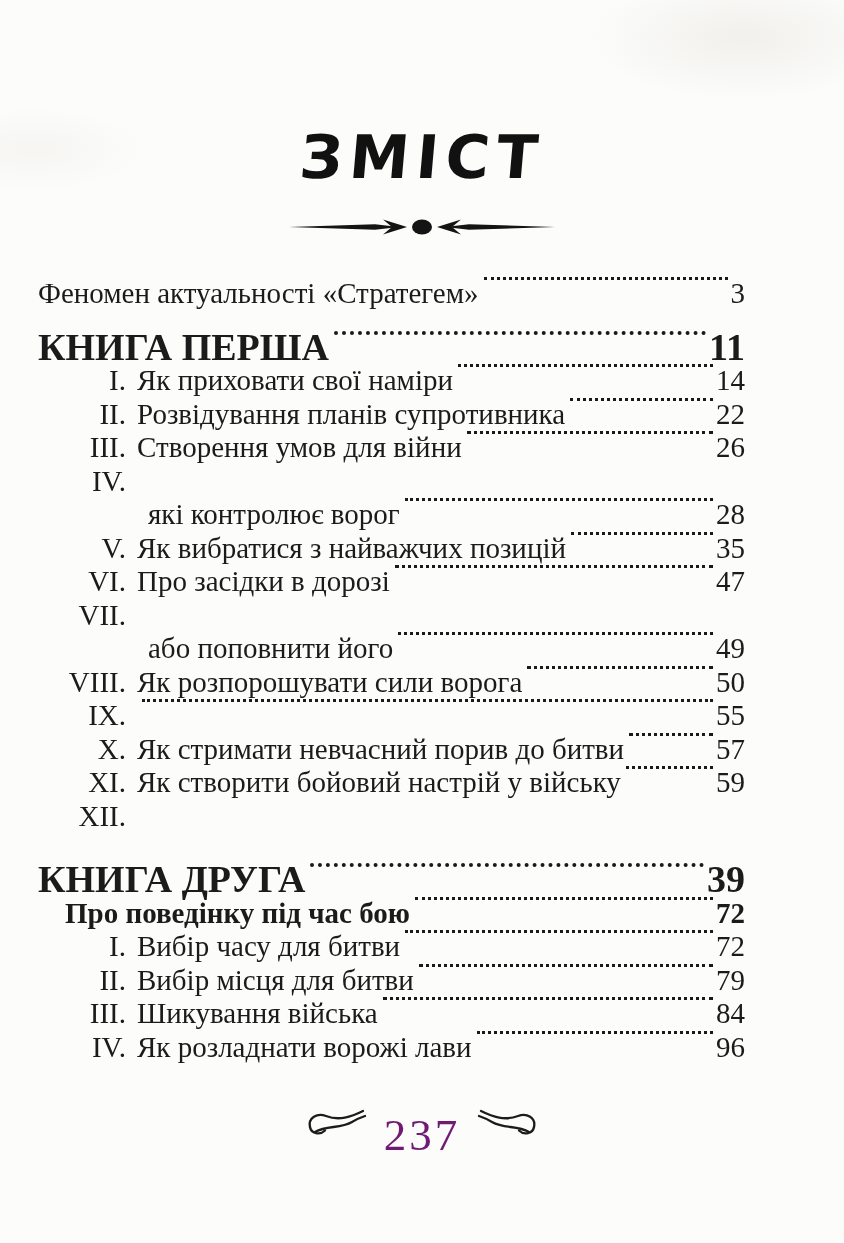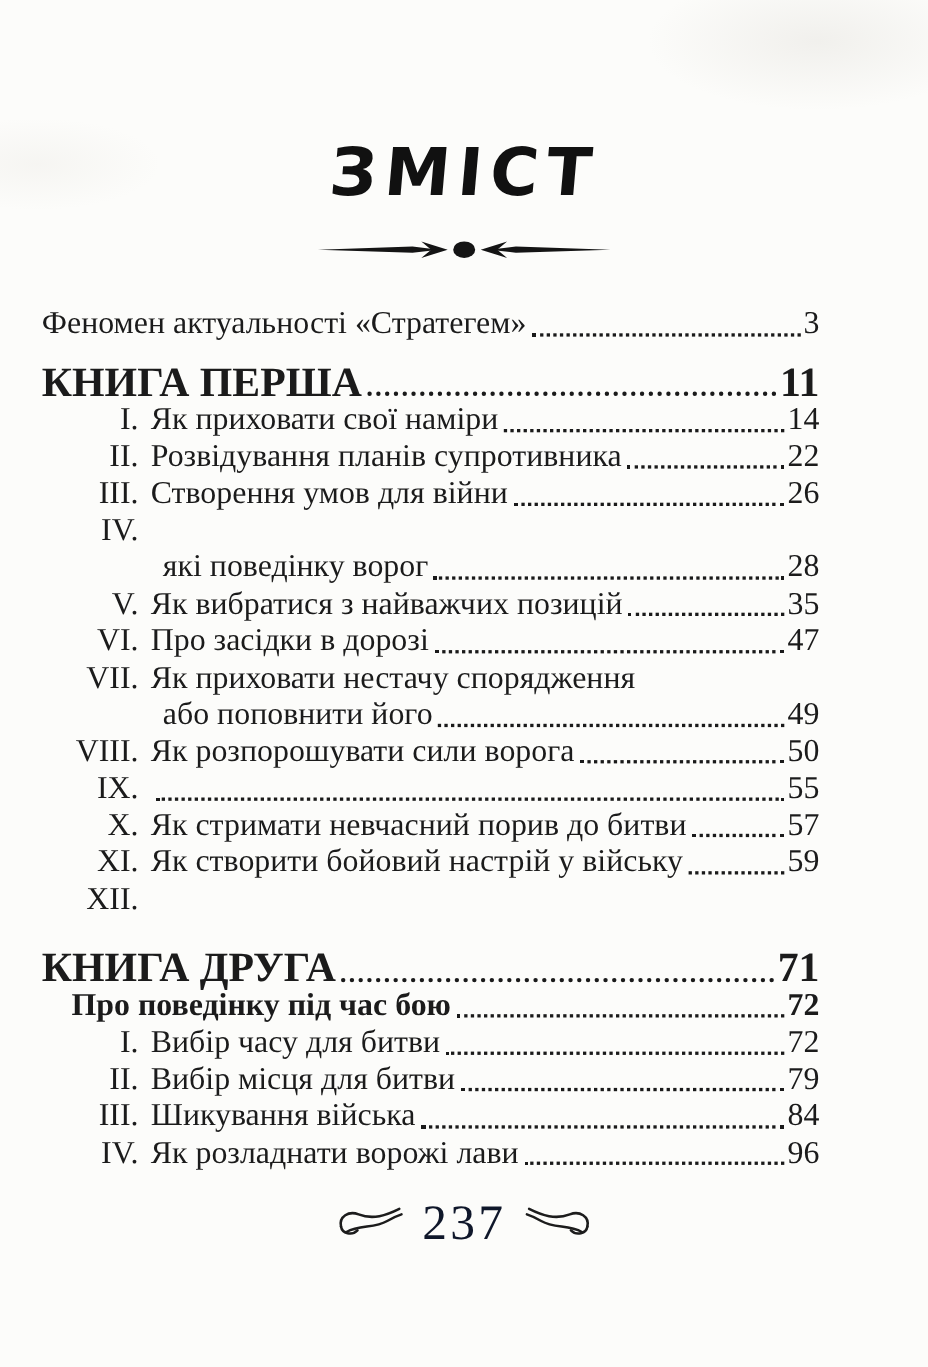--- a/index.html
+++ b/index.html
@@ -41,21 +41,21 @@
     margin-top: 26px;
   }
 
   
   .toc {
     width: 707px;
     margin: 33px 0 0 38px;
   }
   .row {
     display: flex;
-    align-items: flex-end;
+    align-items: flex-start;
     font-size: 29px;
     line-height: 33.5px;
     white-space: nowrap;
   }
   .row .num {
     flex: 0 0 99px;
     text-align: right;
     padding-right: 11px;
     box-sizing: border-box;
   }
@@ -89,21 +89,22 @@
     margin-top: 22px;
     display: flex;
     align-items: center;
     justify-content: center;
     gap: 16px;
   }
   .page-number {
     font-size: 45px;
     line-height: 48px;
     letter-spacing: 3px;
-    color: #0f172a;
+    color: #701a75;
+    margin-top: 25px;
   }
   .swirl { display: block; }
   .swirl.mirror { transform: scaleX(-1); }
 </style>
 </head>
 <body>
 
 <div class="title-wrap">
   <span class="title">ЗМІСТ</span>
 </div>
@@ -153,42 +154,41 @@
     <span class="label">Створення умов для війни</span>
     <span class="leader"></span>
     <span class="page">26</span>
   </div>
 
   <div class="row item">
     <span class="num">IV.</span>
   </div>
 
   <div class="row cont">
-    <span class="label">які поведінку ворог</span>
+    <span class="label">які контролює ворог</span>
     <span class="leader"></span>
     <span class="page">28</span>
   </div>
 
   <div class="row item">
     <span class="num">V.</span>
     <span class="label">Як вибратися з найважчих позицій</span>
     <span class="leader"></span>
     <span class="page">35</span>
   </div>
 
   <div class="row item">
     <span class="num">VI.</span>
     <span class="label">Про засідки в дорозі</span>
     <span class="leader"></span>
     <span class="page">47</span>
   </div>
 
   <div class="row item">
     <span class="num">VII.</span>
-    <span class="label">Як приховати нестачу спорядження</span>
   </div>
 
   <div class="row cont">
     <span class="label">або поповнити його</span>
     <span class="leader"></span>
     <span class="page">49</span>
   </div>
 
   <div class="row item">
     <span class="num">VIII.</span>
@@ -218,21 +218,21 @@
   </div>
 
   <div class="row item">
     <span class="num">XII.</span>
   </div>
 
 
   <div class="row book book2">
     <span class="label">КНИГА ДРУГА</span>
     <span class="leader"></span>
-    <span class="page">71</span>
+    <span class="page">39</span>
   </div>
 
   <div class="row subtitle">
     <span class="label">Про поведінку під час бою</span>
     <span class="leader"></span>
     <span class="page">72</span>
   </div>
 
   <div class="row item">
     <span class="num">I.</span>

